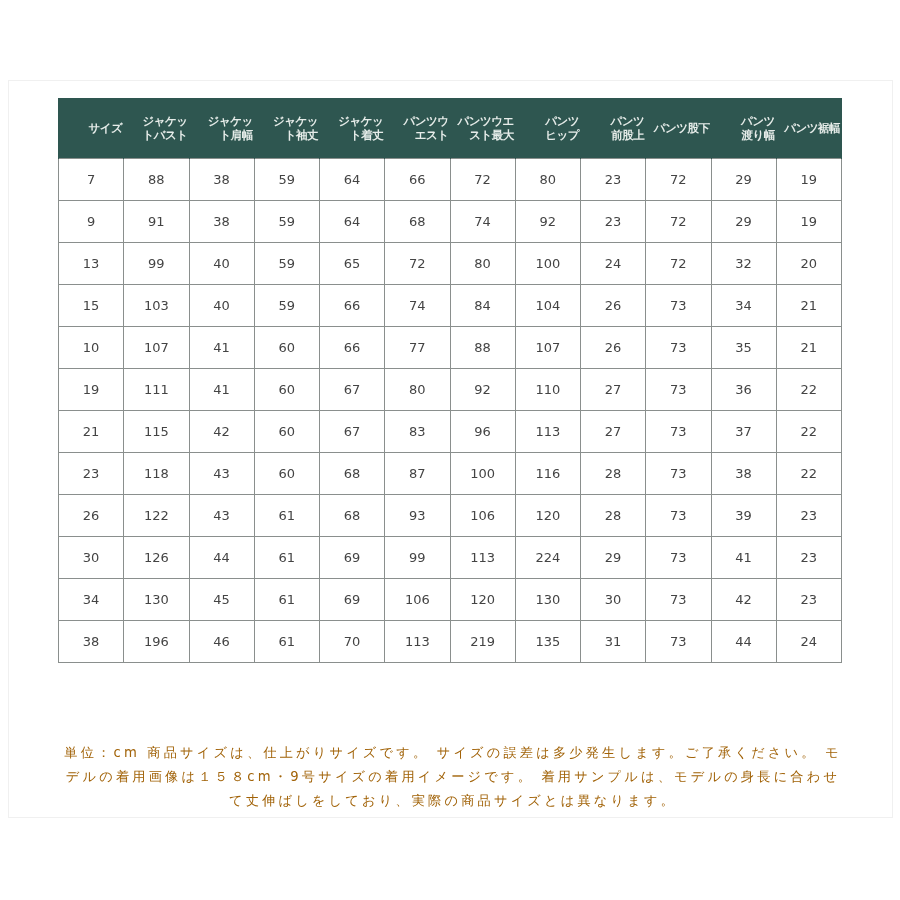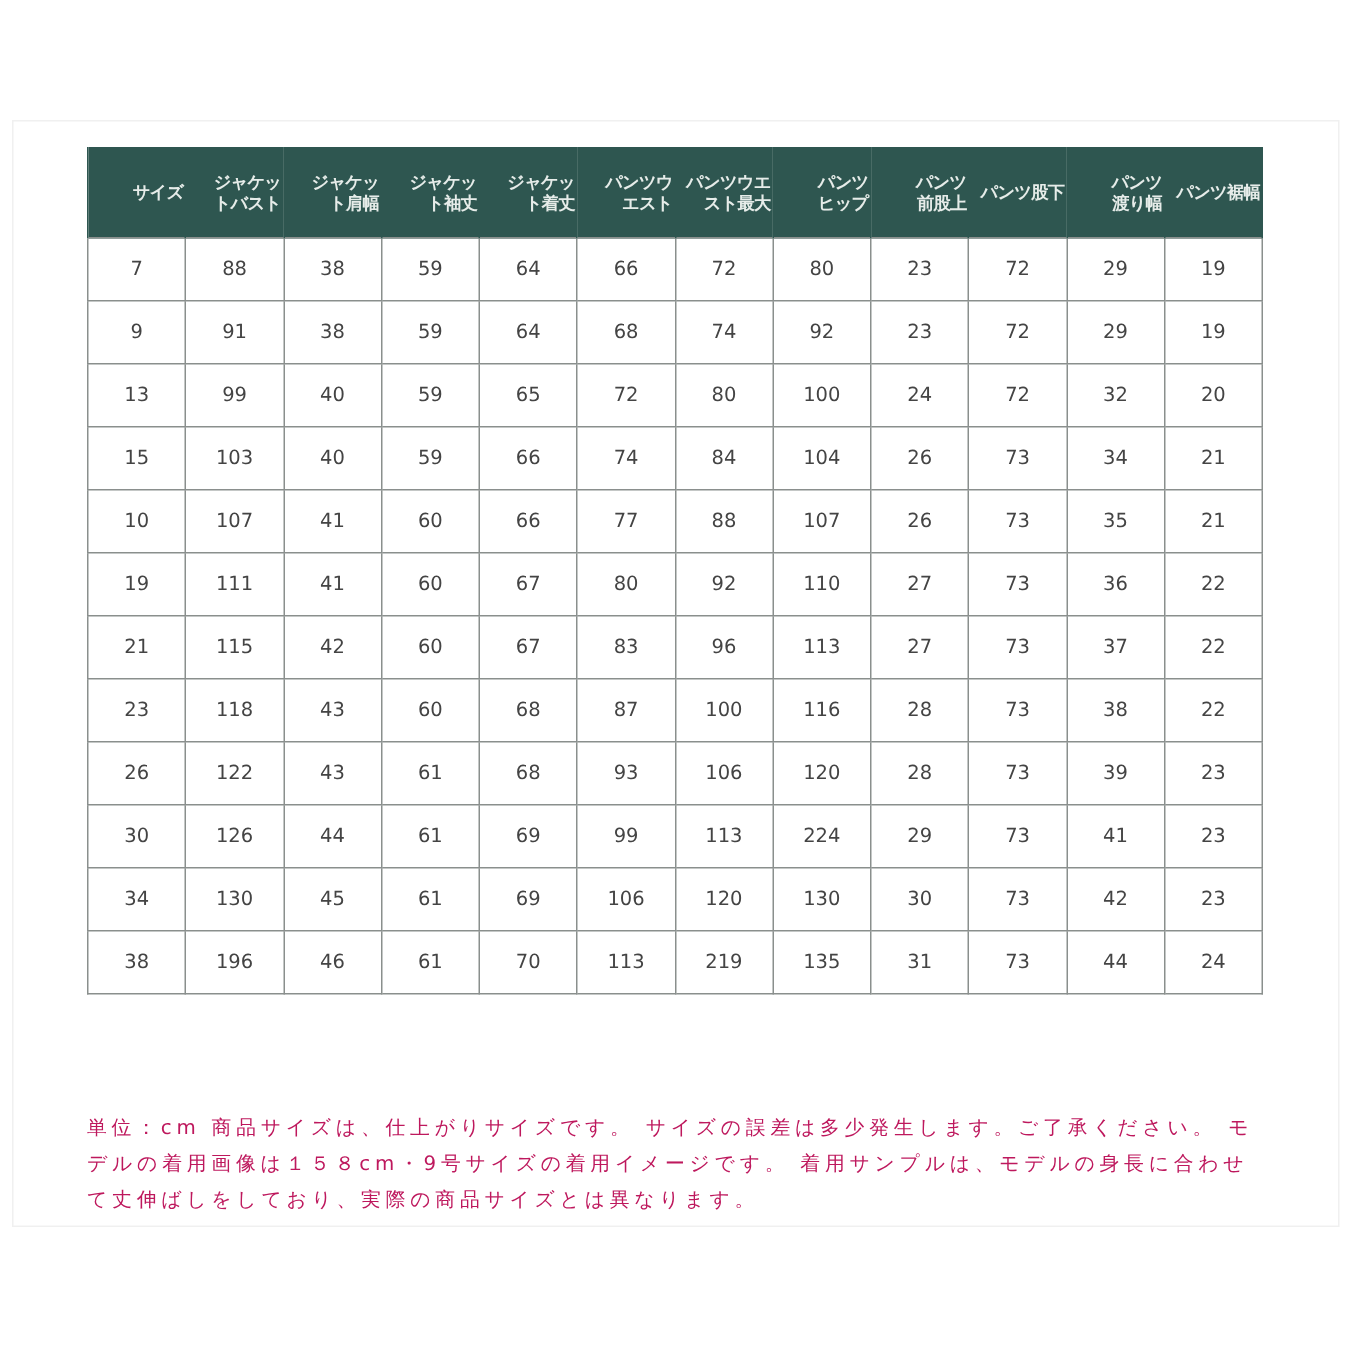--- a/index.html
+++ b/index.html
@@ -21,22 +21,22 @@
     border-left:1px solid #2e5650; border-right:1px solid #2e5650;
     white-space:pre-line; letter-spacing:-0.5px;
   }
   table.size-table td {
     height:41px; padding:0; text-align:center; vertical-align:middle;
     font-size:13px; color:#444; border:1.5px solid #8a8f8d;
     font-family:"DejaVu Sans", sans-serif;
   }
   .note {
     position:absolute; left:58px; top:741px; width:790px;
-    font-size:13.2px; line-height:24px; color:#be185d; letter-spacing:3.2px;
-    font-family:"DejaVu Sans", sans-serif; word-break:break-all;
+    font-size:13.2px; line-height:24px; color:#a16207; letter-spacing:3.2px;
+    font-family:"DejaVu Sans", sans-serif; word-break:break-all;text-align:center;
   }
 </style>
 </head>
 <body>
 
 <div class="card"></div>
 
 <table class="size-table">
   <thead>
     <tr id="hdr">

